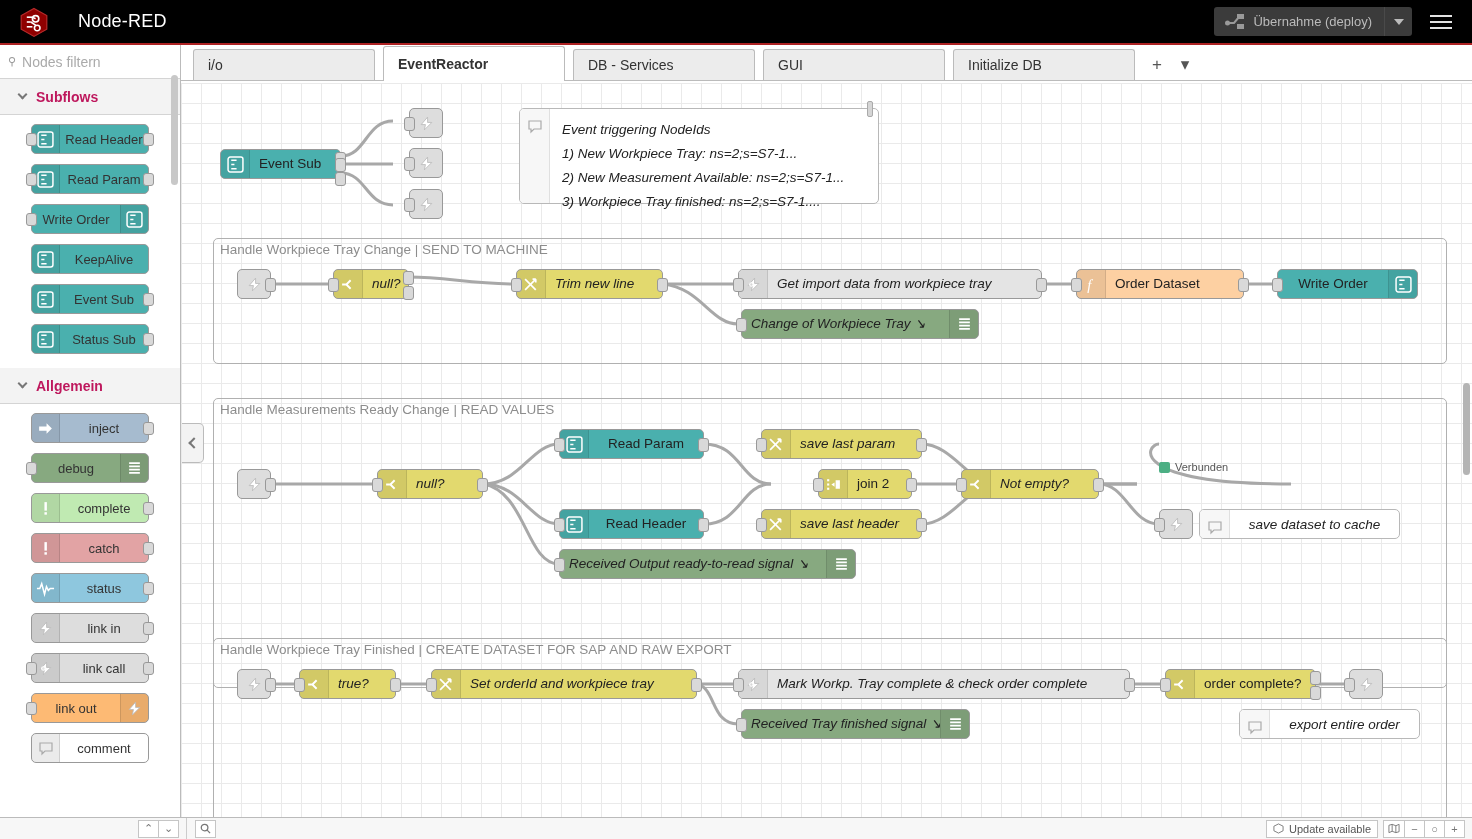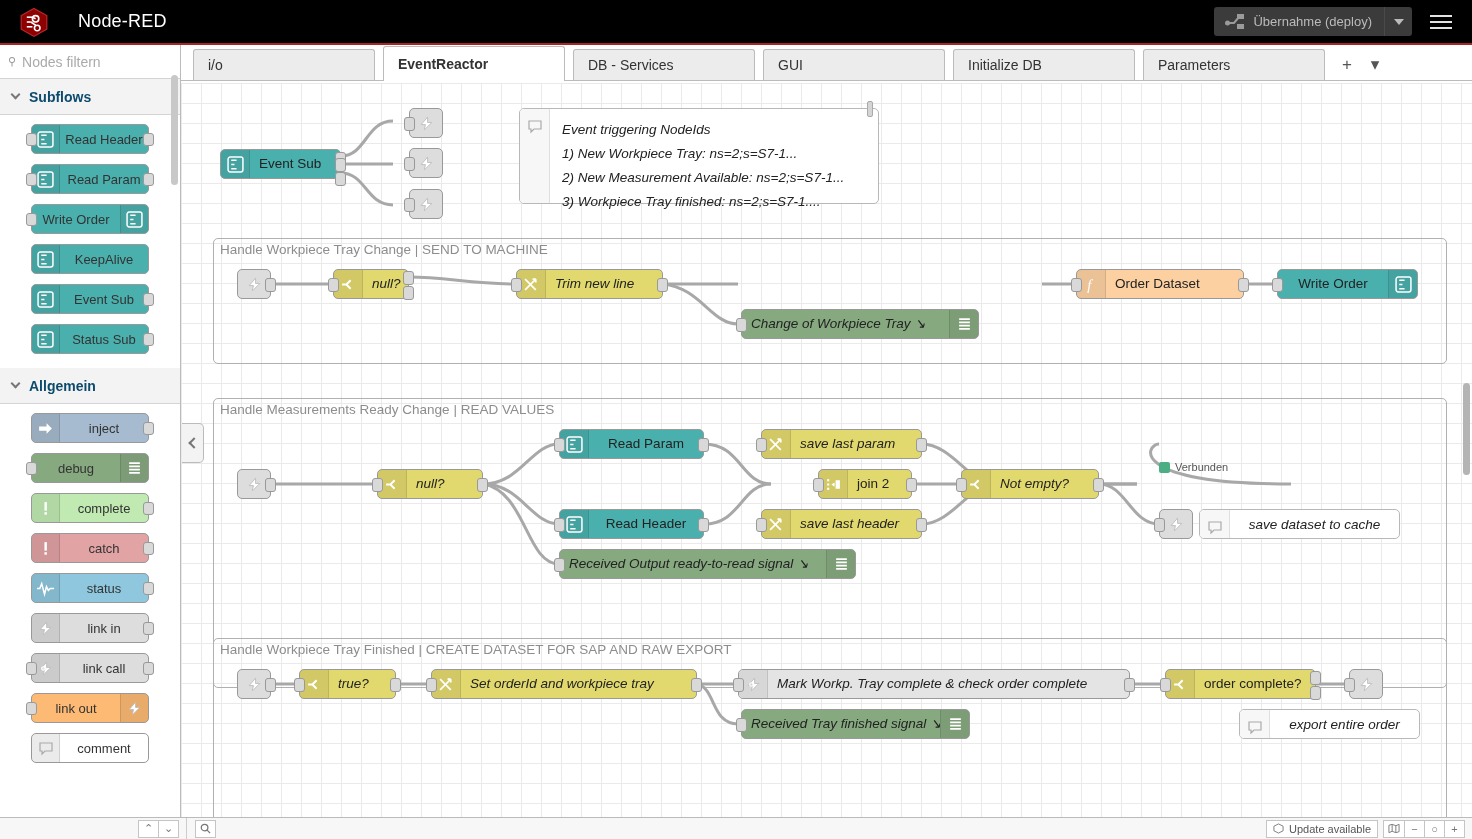--- a/index.html
+++ b/index.html
@@ -54,22 +54,22 @@
     background: #fff; border-right: 1px solid #bbb; overflow: hidden;
   }
   #palette-search {
     height: 34px; border-bottom: 1px solid #d4d4d4;
     display: flex; align-items: center; padding: 0 8px; gap: 6px;
   }
   #palette-search .sicon { color: #9a9a9a; font-size: 11px; }
   #palette-search .stext { color: #aaa; font-size: 14px; }
   .cat-header {
     height: 36px; background: #f3f3f3; border-bottom: 1px solid #d4d4d4;
-    display: flex; align-items: center; padding-left: 12px; gap: 10px;
-    font-weight: bold; font-size: 14px; color: #0c4a6e; cursor: pointer;
+    display: flex; align-items: center; padding-left: 19px; gap: 10px;
+    font-weight: bold; font-size: 14px; color: #be185d; cursor: pointer;
   }
   .chev {
     display:inline-block; width: 7px; height: 7px;
     border-right: 2px solid #777; border-bottom: 2px solid #777;
     transform: rotate(45deg); margin-top: -4px;
   }
   .cat-body { padding: 9px 0 4px 0; background: #fff; }
 
   .pnode {
     position: relative; width: 118px; height: 30px; margin: 0 auto 10px auto;
@@ -457,23 +457,20 @@
       </div>
       <div class="tab">
         <span>DB - Services</span>
       </div>
       <div class="tab">
         <span>GUI</span>
       </div>
       <div class="tab">
         <span>Initialize DB</span>
       </div>
-      <div class="tab">
-        <span>Parameters</span>
-      </div>
       <div id="tab-add">+</div>
       <div id="tab-more">▾</div>
     </div>
 
   <div id="canvas">
 
     <svg class="wire" style="left:0;top:0;width:1291px;height:734px">
 
       <path d="M160 73 C 185 73 185 38 212 38"></path>
       <path d="M160 81 L212 81"></path>
@@ -592,20 +589,31 @@
           <path d="M2 3 L12 13"></path>
               <path d="M12 3 L2 13"></path>
               <path d="M12 3 l0 3 M12 3 l-3 0"></path>
             </g>
           </svg>
       </span>
       <span class="ntext">Trim new line</span>
       <span class="np" style="left:-6px;top:8px"></span>
       <span class="np" style="right:-6px;top:8px"></span>
     </div>
+    <div class="node italic" style="left:557px;top:186px;width:304px;background:#e4e4e4">
+      <span class="nic left" style="background:#d7d7d7">
+        <svg width="17" height="17" viewBox="0 0 16 16">
+            <path d="M9 2 L3 9 h4 l-1 5 L13 7 H9 z" fill="#fff" stroke="#bbb" stroke-width=".8"></path>
+            <circle cx="6" cy="8" r="1.6" fill="#d7d7d7" stroke="#fff" stroke-width="1"></circle>
+          </svg>
+      </span>
+      <span class="ntext">Get import data from workpiece tray</span>
+      <span class="np" style="left:-6px;top:8px"></span>
+      <span class="np" style="right:-6px;top:8px"></span>
+    </div>
     <div class="node italic" style="left:560px;top:226px;width:238px;background:#87a980">
       <span class="ntext">
         <span>Change of Workpiece Tray</span>
         <span> ↘</span>
       </span>
       <span class="nic right">
         <svg width="15" height="15" viewBox="0 0 14 14">
             <g stroke="#fff" stroke-width="1.6">
               <path d="M2 2h10M2 5h10M2 8h10M2 11h10"></path>
             </g>

